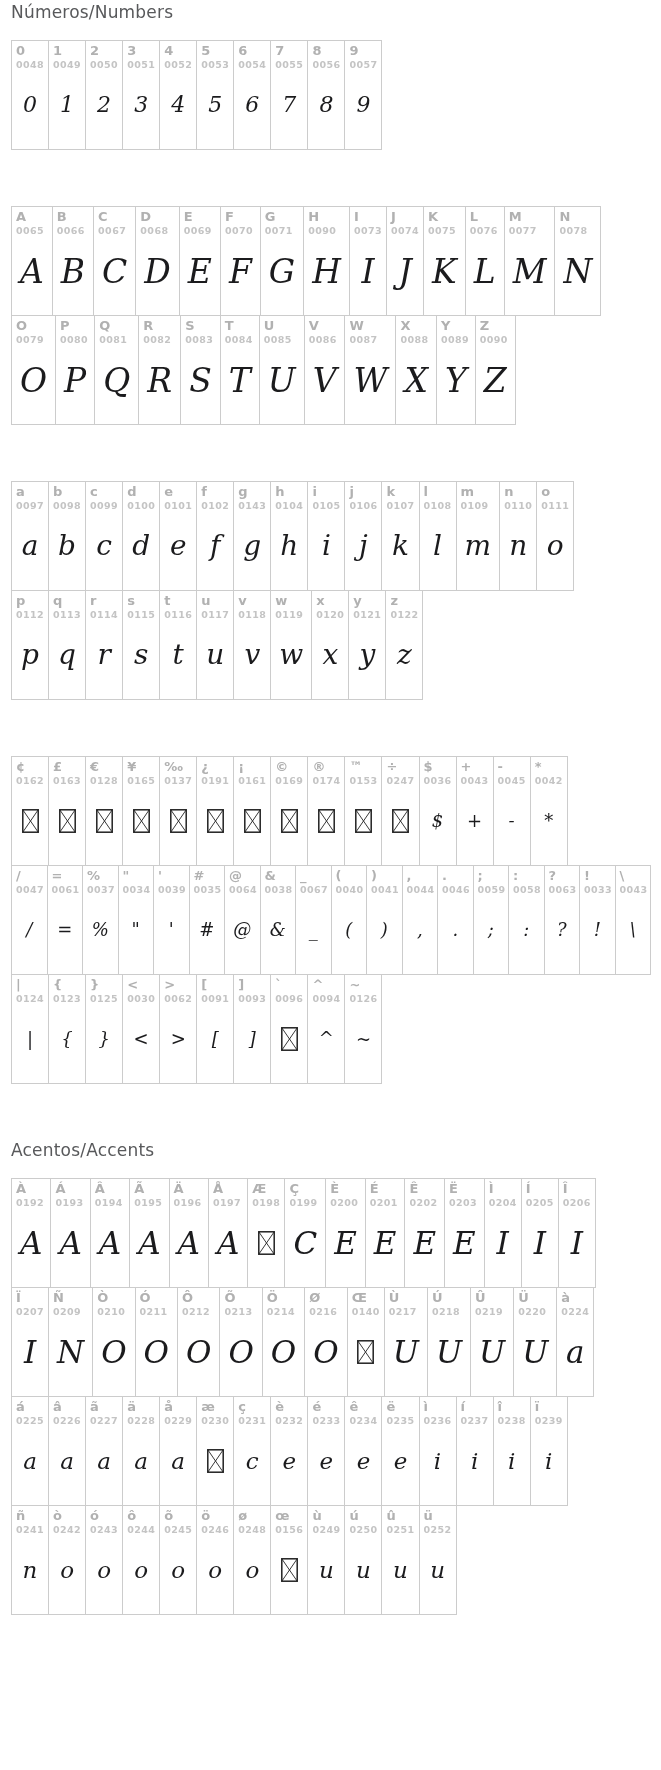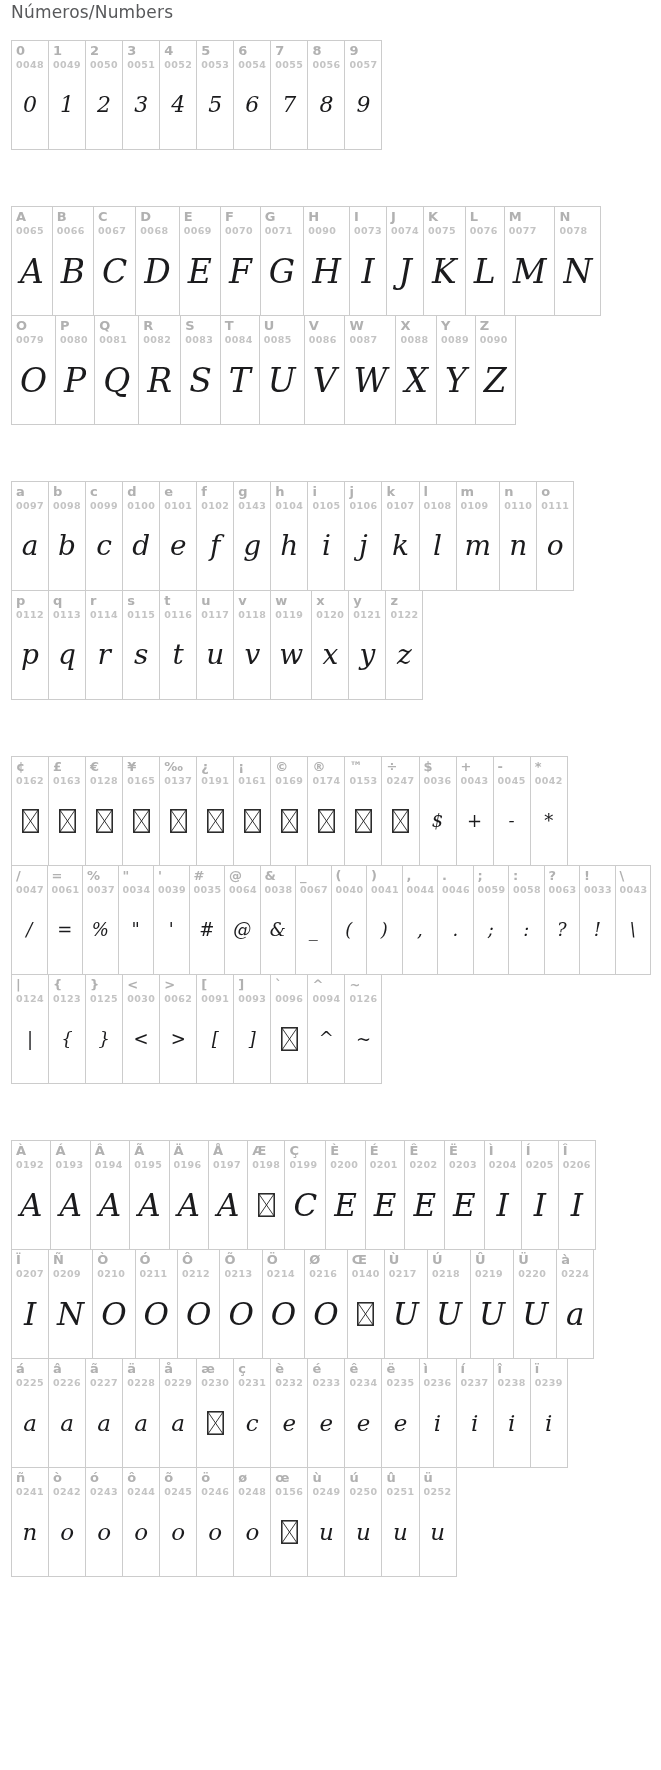--- a/index.html
+++ b/index.html
@@ -1084,20 +1084,21 @@
             <span class="char-label">~</span>
             <span class="char-code">0126</span>
           </div>
           <div class="glyph-box">
             <span class="glyph">~</span>
           </div>
         </div>
       </div>
     </section>
     <section class="section section-accents">
+      <h2 class="heading">Acentos/Accents</h2>
       <div class="row row-0">
         <div class="cell">
           <div class="cell-head">
             <span class="char-label">À</span>
             <span class="char-code">0192</span>
           </div>
           <div class="glyph-box">
             <span class="glyph">A</span>
           </div>
         </div>

